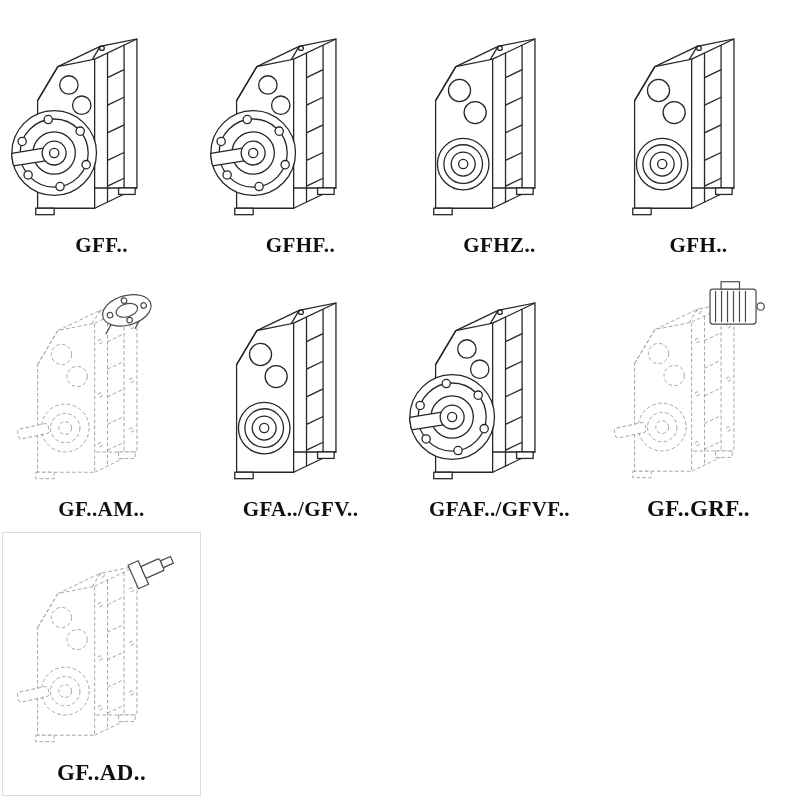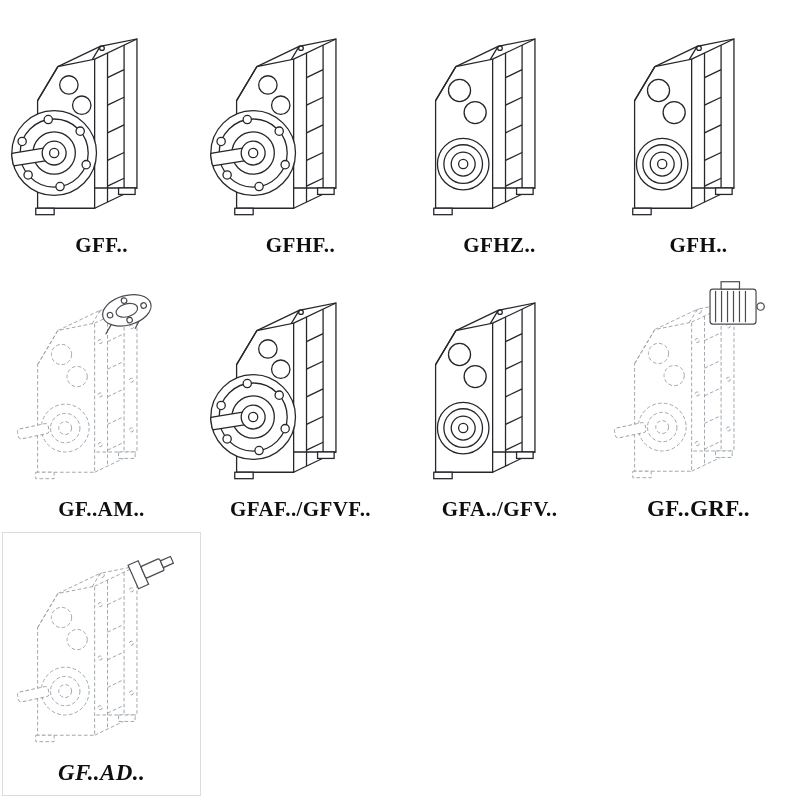--- a/index.html
+++ b/index.html
@@ -22,21 +22,21 @@
   .art{flex:1;width:100%;display:flex;align-items:center;justify-content:center;}
   svg.draw{width:184px;height:212px;}
   figcaption.model{
     font-weight:700;
     font-size:21px;
     letter-spacing:.4px;
     padding:0 0 10px 0;
     white-space:nowrap;
   }
   figcaption.lg{font-size:23px;}
-  .framed{box-shadow:inset 0 0 0 1px #dcdcdc;font-style:italic;}
+  .framed{box-shadow:inset 0 0 0 1px #dcdcdc;}
   
   use.solidline{stroke:var(--solid,#26262b);stroke-width:1.4;fill:none;}
   use.ghost{stroke:var(--ghost,#9aa0a6);stroke-width:1;stroke-dasharray:4 2.5;fill:none;}
   use.attach{stroke:var(--attach,#4a4a50);stroke-width:1.3;fill:none;}
 </style>
 </head>
 <body style="background: rgb(255, 255, 255);">
 
 <svg width="0" height="0" style="position:absolute" aria-hidden="true">
   <defs>
@@ -203,33 +203,33 @@
         <use href="#sym-amflange" class="attach"></use>
       </svg>
     </div>
     <figcaption class="model">GF..AM..</figcaption>
   </figure>
 
 
   <figure class="cell">
     <div class="art">
       <svg class="draw" viewBox="0 0 200 230">
+        <use href="#sym-hollow" class="solidline"></use>
+      </svg>
+    </div>
+    <figcaption class="model">GFA../GFV..</figcaption>
+  </figure>
+
+  <figure class="cell">
+    <div class="art">
+      <svg class="draw" viewBox="0 0 200 230">
         <use href="#sym-flange" class="solidline"></use>
       </svg>
     </div>
     <figcaption class="model">GFAF../GFVF..</figcaption>
-  </figure>
-
-  <figure class="cell">
-    <div class="art">
-      <svg class="draw" viewBox="0 0 200 230">
-        <use href="#sym-hollow" class="solidline"></use>
-      </svg>
-    </div>
-    <figcaption class="model">GFA../GFV..</figcaption>
   </figure>
 
   <figure class="cell">
     <div class="art">
       <svg class="draw" viewBox="0 0 200 230">
         <use href="#sym-ghostbody" class="ghost"></use>
         <use href="#sym-grf" class="attach"></use>
       </svg>
     </div>
     <figcaption class="model lg">GF..GRF..</figcaption>

